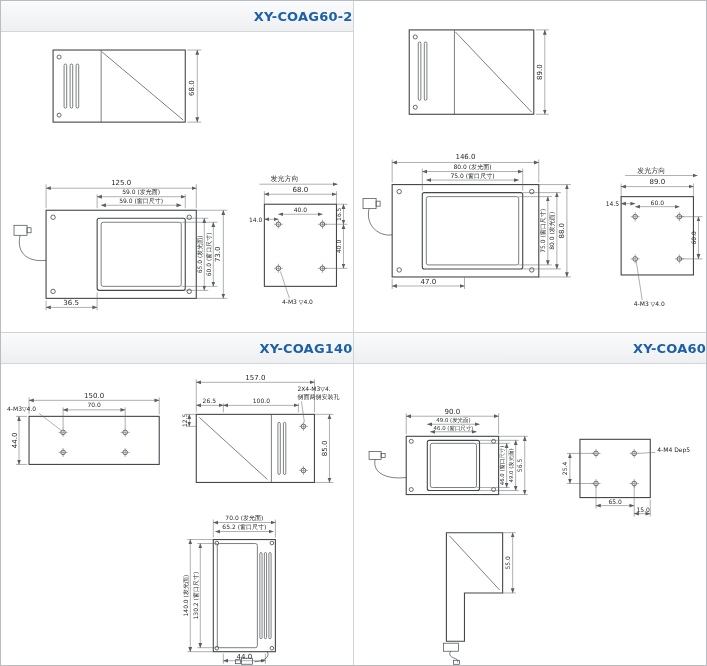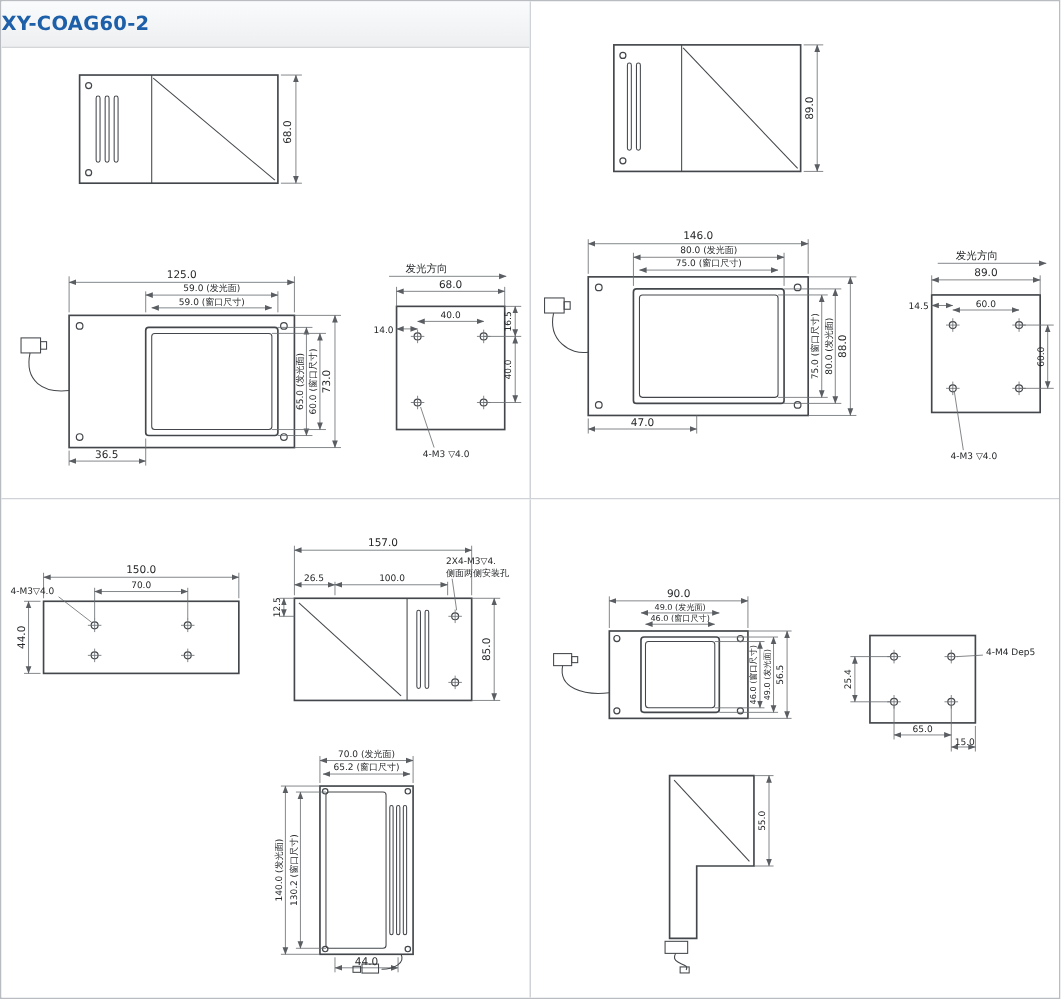--- a/index.html
+++ b/index.html
@@ -4,21 +4,21 @@
 <style>
   * { margin:0; padding:0; box-sizing:border-box; }
   html,body { background:#ffffff; font-family:"DejaVu Sans","Liberation Sans",sans-serif; }
   .page { width:707px; height:666px; background:#ffffff; border:1px solid #b9bdc2;
           display:grid; grid-template-columns:1fr 1fr; grid-template-rows:1fr 1fr; }
   .panel { border-right:1px solid #cfd3d7; border-bottom:1px solid #cfd3d7;
            display:flex; flex-direction:column; overflow:hidden; background:#fff; }
   .panel:nth-child(2n) { border-right:none; }
   .panel:nth-child(n+3) { border-bottom:none; }
   .panel-header { flex:0 0 31px; background:linear-gradient(#fafbfc,#edeff1);
-                  border-bottom:1px solid #d4d7da; display:flex; align-items:center; justify-content:flex-start; }
+                  border-bottom:1px solid #d4d7da; display:flex; align-items:center; justify-content:flex-end; }
   .panel-title { font-size:13px; font-weight:bold; color:#1d5fa8; letter-spacing:.2px; }
   .panel-body { flex:1 1 auto; position:relative; }
   svg.draw { display:block; width:100%; height:100%; }
   .edge  { fill:none; stroke:#43474b; stroke-width:1.1; }
   .edge2 { fill:none; stroke:#43474b; stroke-width:0.7; }
   .dim   { fill:none; stroke:#6a6e72; stroke-width:0.55; }
   .dimA  { marker-start:url(#arw); marker-end:url(#arw); }
   .dimE  { marker-end:url(#arw); }
   .hole  { fill:none; stroke:#43474b; stroke-width:0.8; }
   text.t  { font-family:"DejaVu Sans",sans-serif; font-size:7px; fill:#26282a; }
@@ -210,20 +210,23 @@
           <line class="dim dimA" x1="343" y1="200" x2="343" y2="242"></line>
           <text class="t ts" text-anchor="middle" x="340.5" y="221" transform="rotate(-90 340.5 221)">60.0</text>
           <line class="dim" x1="281" y1="244" x2="287" y2="283"></line>
           <text class="t ts" text-anchor="middle" x="294" y="289">4-M3 ▽4.0</text>
         </g>
       </svg>
     </div>
   </section>
 
   <section class="panel">
+    <header class="panel-header">
+      <h2 class="panel-title">XY-COAG140</h2>
+    </header>
     <div class="panel-body">
       <svg class="draw" viewBox="0 0 351 300" preserveAspectRatio="xMidYMid meet">
         <g>
           <rect class="edge" x="28" y="52" width="130" height="48"></rect>
           <use href="#xh" x="62" y="68"></use>
           <use href="#xh" x="124" y="68"></use>
           <use href="#xh" x="62" y="88"></use>
           <use href="#xh" x="124" y="88"></use>
           <line class="dim" x1="28" y1="50" x2="28" y2="33"></line>
           <line class="dim" x1="158" y1="50" x2="158" y2="33"></line>
@@ -302,20 +305,23 @@
             <path class="edge2" d="M266,287 C269,293 261,297 253,297"></path>
             <rect class="edge2" x="240" y="293.5" width="11" height="6"></rect>
             <rect class="edge2" x="234" y="295" width="5" height="4"></rect>
           </g>
         </g>
       </svg>
     </div>
   </section>
 
   <section class="panel">
+    <header class="panel-header">
+      <h2 class="panel-title">XY-COA60</h2>
+    </header>
     <div class="panel-body">
       <svg class="draw" viewBox="0 0 351 300" preserveAspectRatio="xMidYMid meet">
         <g>
           <rect class="edge" x="52" y="72" width="92" height="58"></rect>
           <rect class="edge" x="73" y="76" width="52" height="50" rx="2"></rect>
           <rect class="edge2" x="76" y="79" width="46" height="44" rx="2"></rect>
           <circle class="hole" cx="57" cy="77" r="2"></circle>
             <circle class="hole" cx="139" cy="77" r="2"></circle>
           <circle class="hole" cx="57" cy="125" r="2"></circle>
             <circle class="hole" cx="139" cy="125" r="2"></circle>

